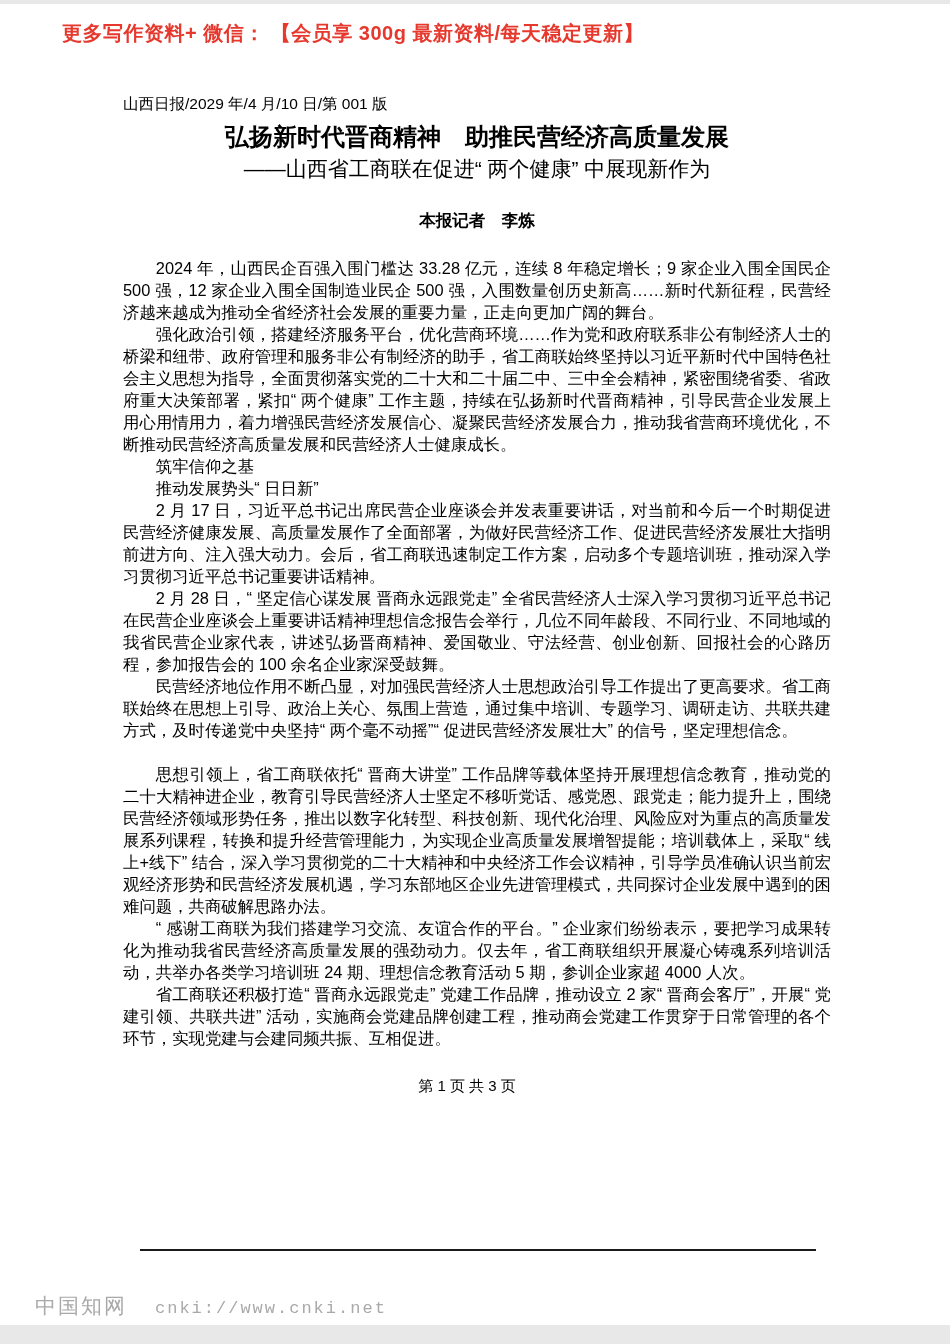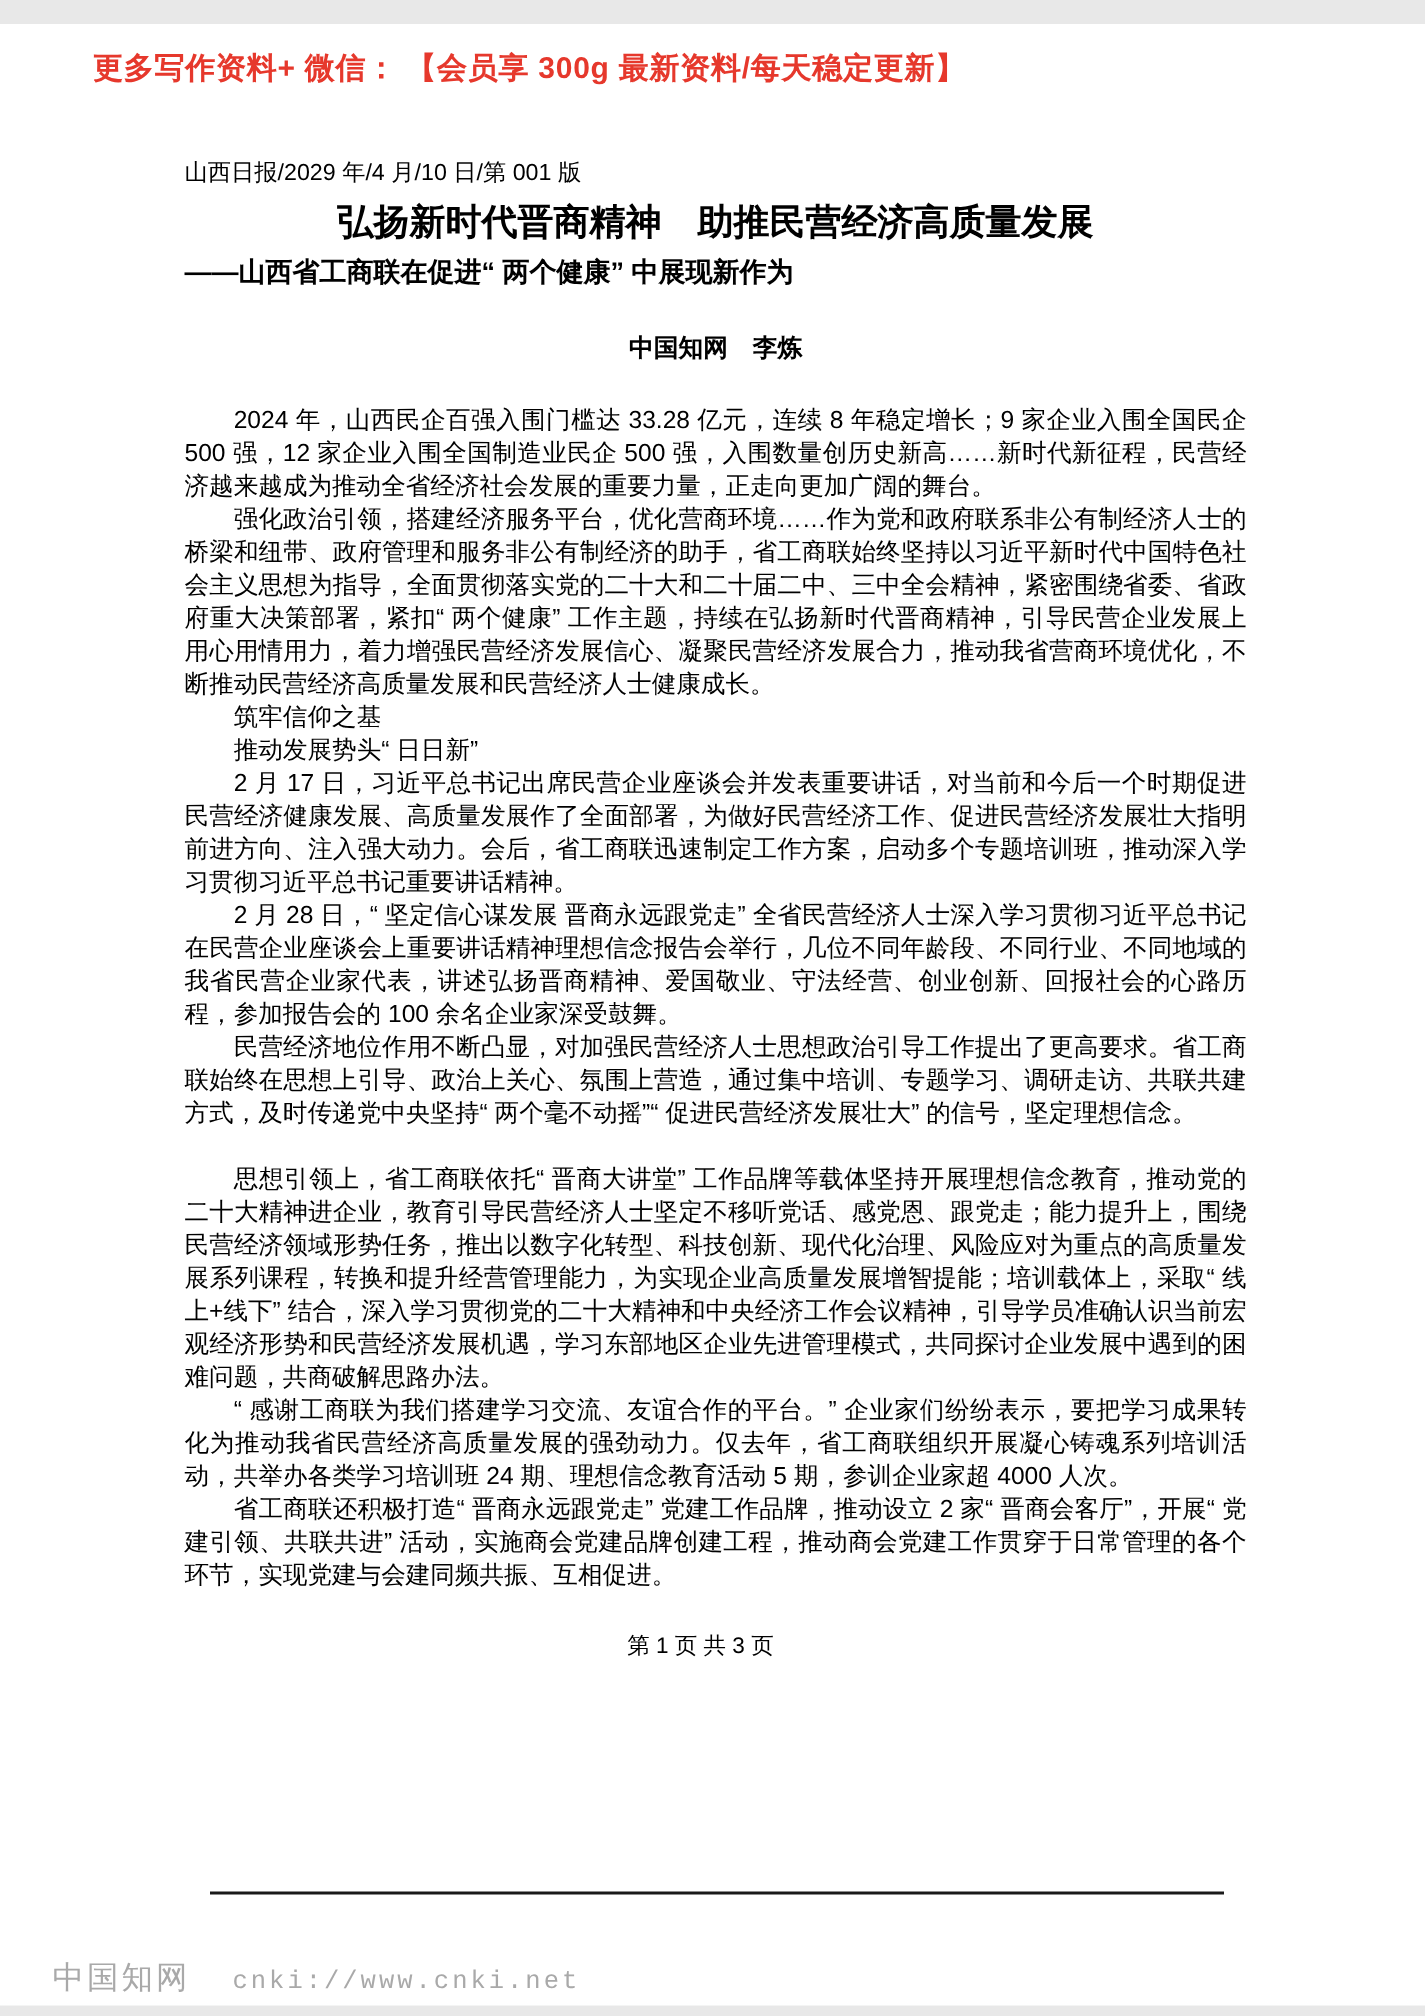--- a/index.html
+++ b/index.html
@@ -5,21 +5,21 @@
   * { margin: 0; padding: 0; box-sizing: border-box; }
   html, body { background: #e8e8e8; }
   body { font-family: "Liberation Sans", "DejaVu Sans", sans-serif; }
 
   .page {
     position: relative;
     width: 950px;
     height: 1321px;
     background: #ffffff;
     overflow: hidden;
-    margin: 16px auto;
+    margin: 4px auto;
   }
 
   .promo-banner {
     position: absolute;
     left: 62px;
     top: 16px;
     font-size: 20px;
     font-weight: bold;
     color: #e6382c;
     letter-spacing: 0.5px;
@@ -42,22 +42,23 @@
   .title {
     margin-top: 7px;
     text-align: center;
     font-size: 24px;
     font-weight: bold;
     line-height: 31px;
   }
 
   .subtitle {
     margin-top: 4px;
-    font-size: 18px;
-    font-weight: bold;
+    text-align: center;
+    font-size: 21px;
+    font-weight: normal;
     line-height: 26px;
   }
 
   .byline {
     margin-top: 27px;
     text-align: center;
     font-size: 16.5px;
     font-weight: bold;
     line-height: 22px;
   }
@@ -123,21 +124,21 @@
   <div class="promo-banner">更多写作资料+ 微信： 【会员享 300g 最新资料/每天稳定更新】</div>
 
   <div class="article">
 
     <div class="dateline">山西日报/2029 年/4 月/10 日/第 001 版</div>
 
     <h1 class="title">弘扬新时代晋商精神　助推民营经济高质量发展</h1>
 
     <h2 class="subtitle">——山西省工商联在促进“ 两个健康” 中展现新作为</h2>
 
-    <div class="byline">中国知网　李炼</div>
+    <div class="byline">本报记者　李炼</div>
 
     <div class="body-text">
       <p class="para">2024 年，山西民企百强入围门槛达 33.28 亿元，连续 8 年稳定增长；9 家企业入围全国民企 500 强，12 家企业入围全国制造业民企 500 强，入围数量创历史新高……新时代新征程，民营经济越来越成为推动全省经济社会发展的重要力量，正走向更加广阔的舞台。</p>
       <p class="para">强化政治引领，搭建经济服务平台，优化营商环境……作为党和政府联系非公有制经济人士的桥梁和纽带、政府管理和服务非公有制经济的助手，省工商联始终坚持以习近平新时代中国特色社会主义思想为指导，全面贯彻落实党的二十大和二十届二中、三中全会精神，紧密围绕省委、省政府重大决策部署，紧扣“ 两个健康” 工作主题，持续在弘扬新时代晋商精神，引导民营企业发展上用心用情用力，着力增强民营经济发展信心、凝聚民营经济发展合力，推动我省营商环境优化，不断推动民营经济高质量发展和民营经济人士健康成长。</p>
       <p class="para heading">筑牢信仰之基</p>
       <p class="para heading">推动发展势头“ 日日新”</p>
       <p class="para">2 月 17 日，习近平总书记出席民营企业座谈会并发表重要讲话，对当前和今后一个时期促进民营经济健康发展、高质量发展作了全面部署，为做好民营经济工作、促进民营经济发展壮大指明前进方向、注入强大动力。会后，省工商联迅速制定工作方案，启动多个专题培训班，推动深入学习贯彻习近平总书记重要讲话精神。</p>
       <p class="para">2 月 28 日，“ 坚定信心谋发展 晋商永远跟党走” 全省民营经济人士深入学习贯彻习近平总书记在民营企业座谈会上重要讲话精神理想信念报告会举行，几位不同年龄段、不同行业、不同地域的我省民营企业家代表，讲述弘扬晋商精神、爱国敬业、守法经营、创业创新、回报社会的心路历程，参加报告会的 100 余名企业家深受鼓舞。</p>
       <p class="para">民营经济地位作用不断凸显，对加强民营经济人士思想政治引导工作提出了更高要求。省工商联始终在思想上引导、政治上关心、氛围上营造，通过集中培训、专题学习、调研走访、共联共建方式，及时传递党中央坚持“ 两个毫不动摇”“ 促进民营经济发展壮大” 的信号，坚定理想信念。</p>
       <p class="para gap-before">思想引领上，省工商联依托“ 晋商大讲堂” 工作品牌等载体坚持开展理想信念教育，推动党的二十大精神进企业，教育引导民营经济人士坚定不移听党话、感党恩、跟党走；能力提升上，围绕民营经济领域形势任务，推出以数字化转型、科技创新、现代化治理、风险应对为重点的高质量发展系列课程，转换和提升经营管理能力，为实现企业高质量发展增智提能；培训载体上，采取“ 线上+线下” 结合，深入学习贯彻党的二十大精神和中央经济工作会议精神，引导学员准确认识当前宏观经济形势和民营经济发展机遇，学习东部地区企业先进管理模式，共同探讨企业发展中遇到的困难问题，共商破解思路办法。</p>

